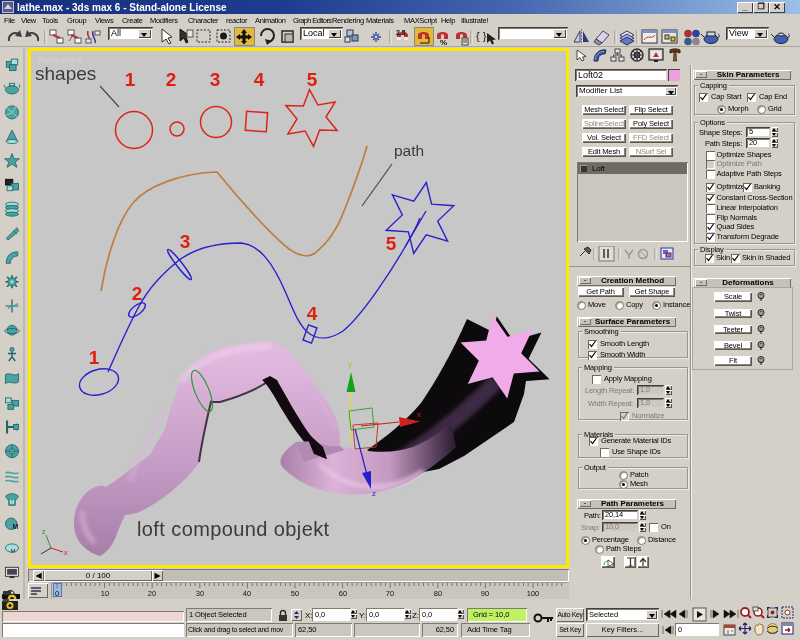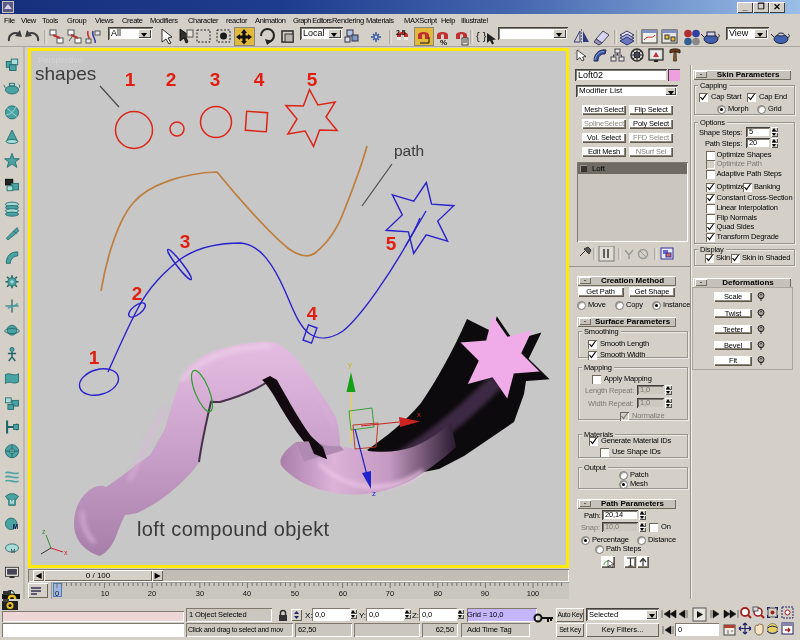--- a/index.html
+++ b/index.html
@@ -48,20 +48,21 @@
 </style>
 </head>
 <body>
 <div id="root">
   <div id="titlebar" class="abs">
     <svg class="abs" style="left:2px;top:1px" width="12" height="12">
         <rect x="0" y="0" width="12" height="12" fill="#c8c4bc"></rect>
         <rect x="1" y="1" width="10" height="10" fill="#5a5a8a"></rect>
         <path d="M2 8 L6 3 L10 8 Z" fill="#d0d0e8"></path>
       </svg>
+    <span class="t">lathe.max - 3ds max 6 - Stand-alone License</span>
     <div class="wbtn" style="right:47px">_</div>
     <div class="wbtn" style="right:31px;font-size:8px">❐</div>
     <div class="wbtn" style="right:15px">✕</div>
   </div>
   <div id="menubar" class="abs">
     <span style="left:4px">File</span>
       <span style="left:21px">View</span>
       <span style="left:42px">Tools</span>
       <span style="left:67px">Group</span>
       <span style="left:95px">Views</span>
@@ -885,21 +886,21 @@
       <div class="spin" style="left:404px;top:10px;height:10px">
         <i class="up"></i>
         <i class="dn"></i>
       </div>
       <span class="lbl" style="left:412px;top:12px;font-size:8px">Z:</span>
       <div class="abs sunk" style="left:419px;top:9px;width:38px;height:13px;background:#fff;font-size:7.5px;line-height:13px;padding-left:3px;letter-spacing:-0.1px">0,0</div>
       <div class="spin" style="left:457px;top:10px;height:10px">
         <i class="up"></i>
         <i class="dn"></i>
       </div>
-      <div class="abs sunk" style="left:467px;top:9px;width:70px;height:14px;background:#c4b5fd;font-size:7.5px;line-height:14px;letter-spacing:-0.1px">Grid = 10,0</div>
+      <div class="abs sunk" style="left:467px;top:9px;width:60px;height:14px;background:#bef264;font-size:7.5px;line-height:14px;padding-left:6px;letter-spacing:-0.1px">Grid = 10,0</div>
       <div class="abs sunk" style="left:186px;top:24px;width:107px;height:14px;background:#cbc7bf;font-size:7px;line-height:14px;padding-left:2px;letter-spacing:-0.2px">Click and drag to select and mov</div>
       <div class="abs sunk" style="left:295px;top:24px;width:57px;height:14px;background:#cbc7bf;font-size:7.5px;line-height:14px;padding-left:3px;letter-spacing:-0.1px">62,50</div>
       <div class="abs sunk" style="left:354px;top:24px;width:66px;height:14px;background:#cbc7bf;font-size:7.5px;line-height:14px;padding-left:3px;letter-spacing:-0.1px"></div>
       <div class="abs sunk" style="left:422px;top:24px;width:36px;height:14px;background:#cbc7bf;font-size:7.5px;line-height:14px;text-align:right;padding-right:4px;letter-spacing:-0.1px">62,50</div>
       <div class="abs sunk" style="left:461px;top:24px;width:69px;height:14px;background:#cbc7bf;font-size:7.5px;line-height:14px;padding-left:6px;letter-spacing:-0.1px">Add Time Tag</div>
       <svg width="24" height="16" style="position:absolute;left:533px;top:11px">
         <circle cx="5" cy="8" r="3.5" fill="none" stroke="#111" stroke-width="2"></circle>
         <path d="M8 8 H20 M15 8 V12 M18 8 V11" stroke="#111" stroke-width="2"></path>
       </svg>
       <div class="abs raised2" style="left:556px;top:9px;width:28px;height:14px;text-align:center;font-size:6.8px;line-height:14px;letter-spacing:-0.3px">Auto Key</div>

